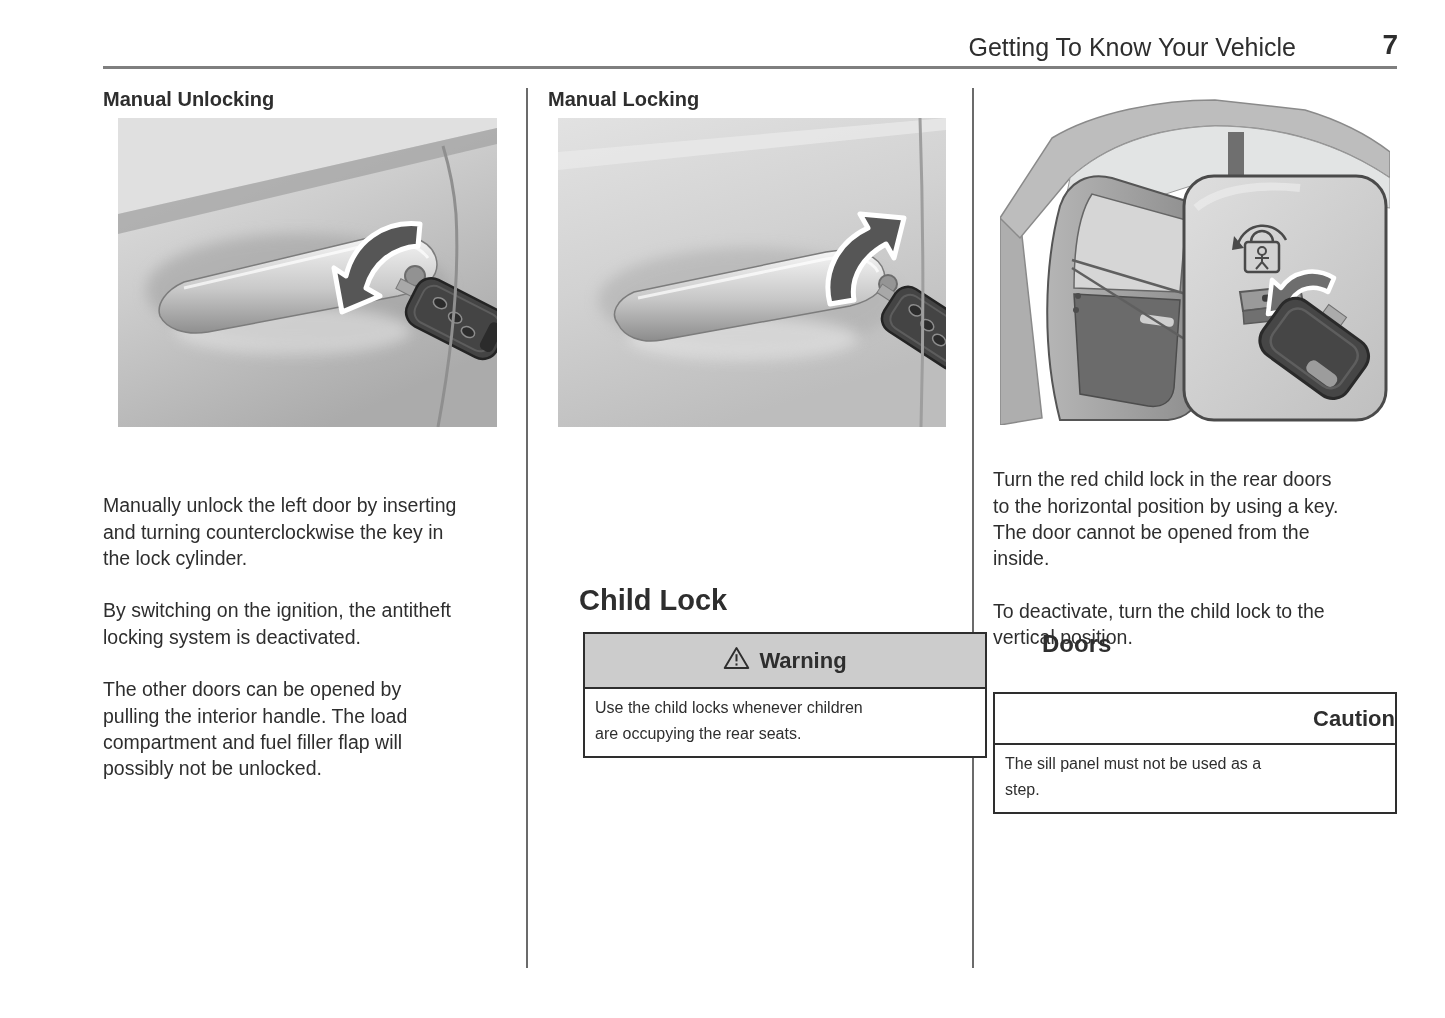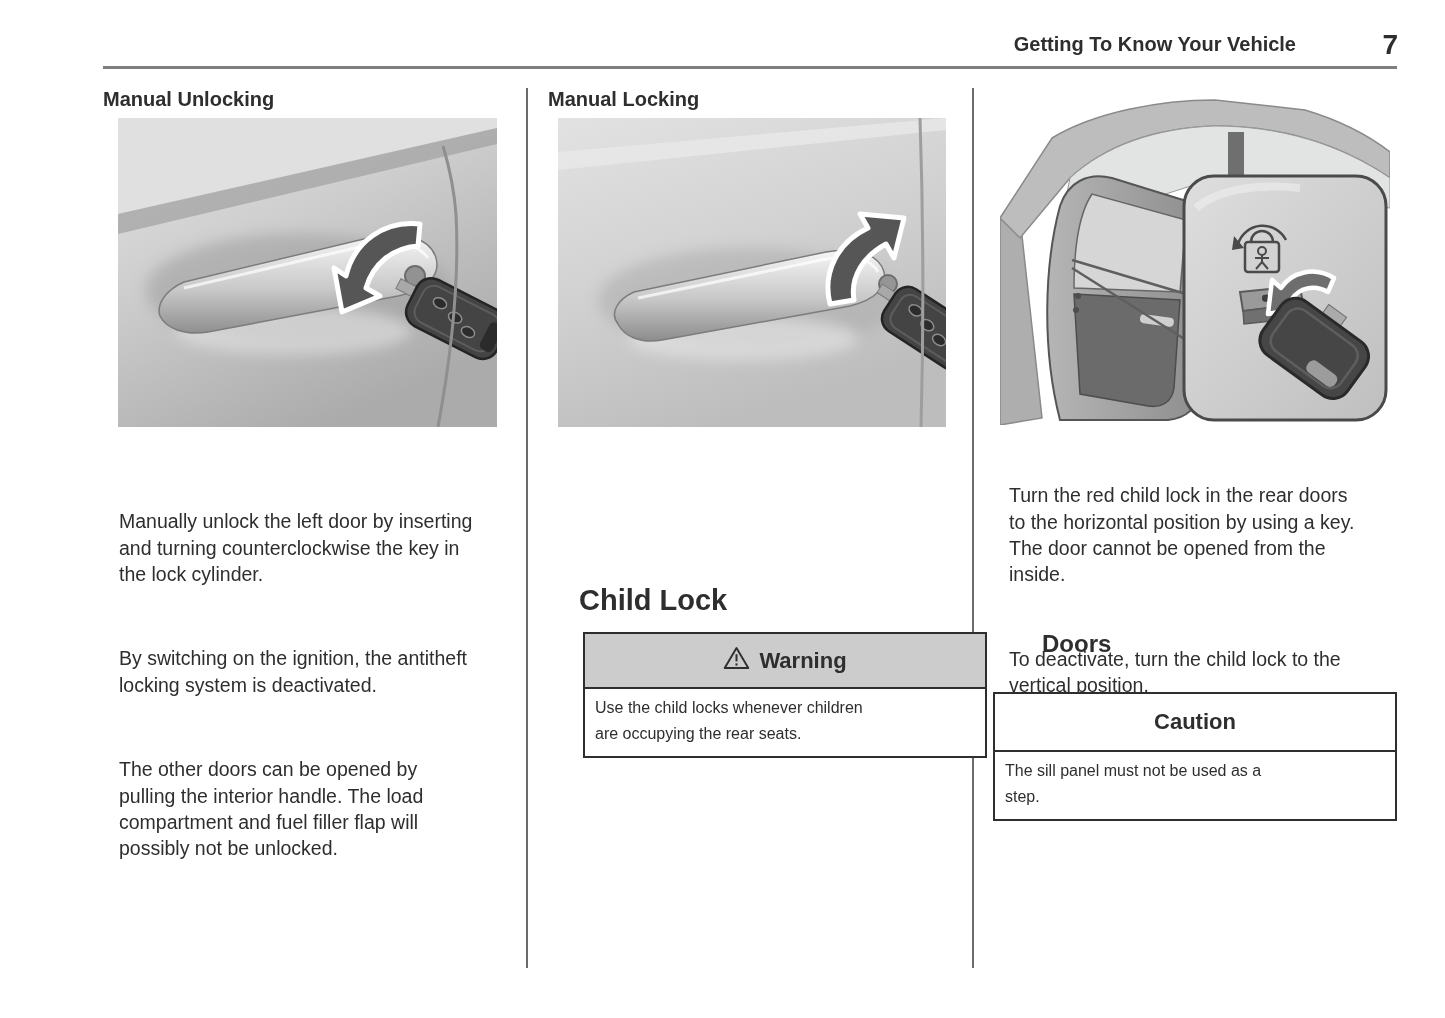--- a/index.html
+++ b/index.html
@@ -6,36 +6,36 @@
   body{
     width:1445px;height:1018px;
     background:#ffffff;
     font-family:"Liberation Sans","DejaVu Sans",sans-serif;
     color:#2e2e2e;
     overflow:hidden;
   }
   .page{position:relative;width:1445px;height:1018px;background:#fff;}
 
   
-  .hdr-title{position:absolute;top:33px;right:149px;font-size:20px;font-weight:bold;white-space:nowrap;}
+  .hdr-title{position:absolute;top:33px;right:149px;font-size:25px;font-weight:normal;white-space:nowrap;}
   .hdr-pagenum{position:absolute;top:29px;right:47px;font-size:28px;font-weight:bold;}
   .hdr-rule{position:absolute;top:66px;left:103px;width:1294px;height:3px;background:#7f7f7f;}
 
   
   .divider{position:absolute;top:88px;width:2px;height:880px;background:#6b6b6b;}
   .divider.d1{left:526px;}
   .divider.d2{left:972px;}
 
   
   .col-heading{position:absolute;font-size:20px;font-weight:bold;white-space:nowrap;}
   .section-heading{position:absolute;font-weight:bold;white-space:nowrap;}
 
   
   .body-text{position:absolute;font-size:19.5px;line-height:26.3px;white-space:pre-line;}
-  .body-text p{margin:16px;white-space:pre-line;}
+  .body-text p{margin:0;white-space:pre-line;}
 
   
   .illus{position:absolute;}
   .illus svg{display:block;}
 
   
   .msgbox{position:absolute;border:2px solid #2e2e2e;background:#fff;box-sizing:border-box;}
   .msgbox .box-head{
     display:flex;align-items:center;justify-content:center;gap:9px;
     border-bottom:2px solid #2e2e2e;
@@ -253,20 +253,20 @@
 to the horizontal position by using a key.
 The door cannot be opened from the
 inside.</p>
     <p>To deactivate, turn the child lock to the
 vertical position.</p>
   </div>
 
   <div class="section-heading" style="left:1042px;top:630px;font-size:24px;">Doors</div>
 
   <div class="msgbox" style="left:993px;top:692px;width:404px;">
-    <div class="box-head head-white" style="height:58px;">
+    <div class="box-head head-white" style="height:51px;justify-content:flex-end;">
       <span>Caution</span>
     </div>
     <div class="box-body">The sill panel must not be used as a
 step.</div>
   </div>
 
 </div>
 
 </body></html>

